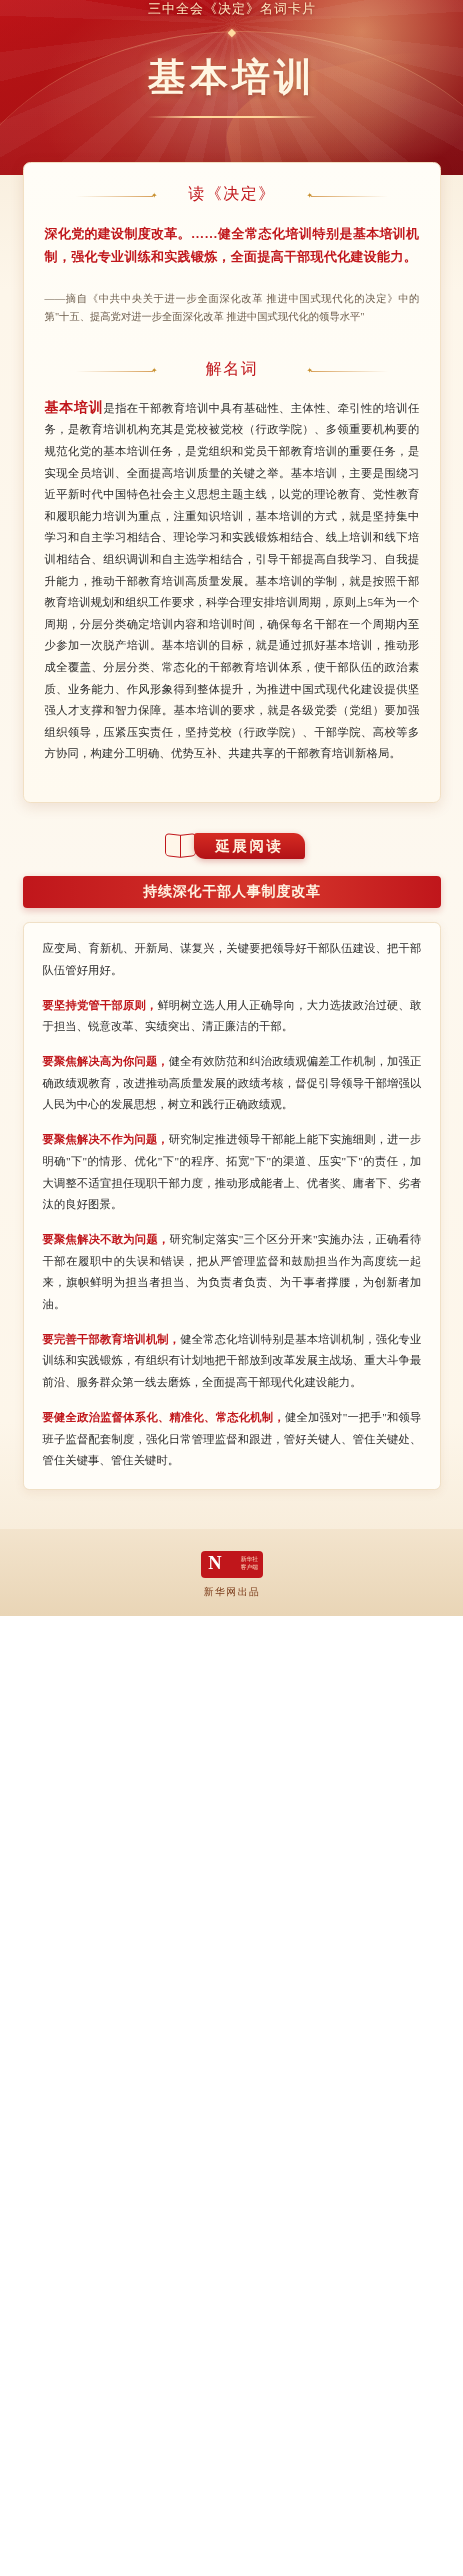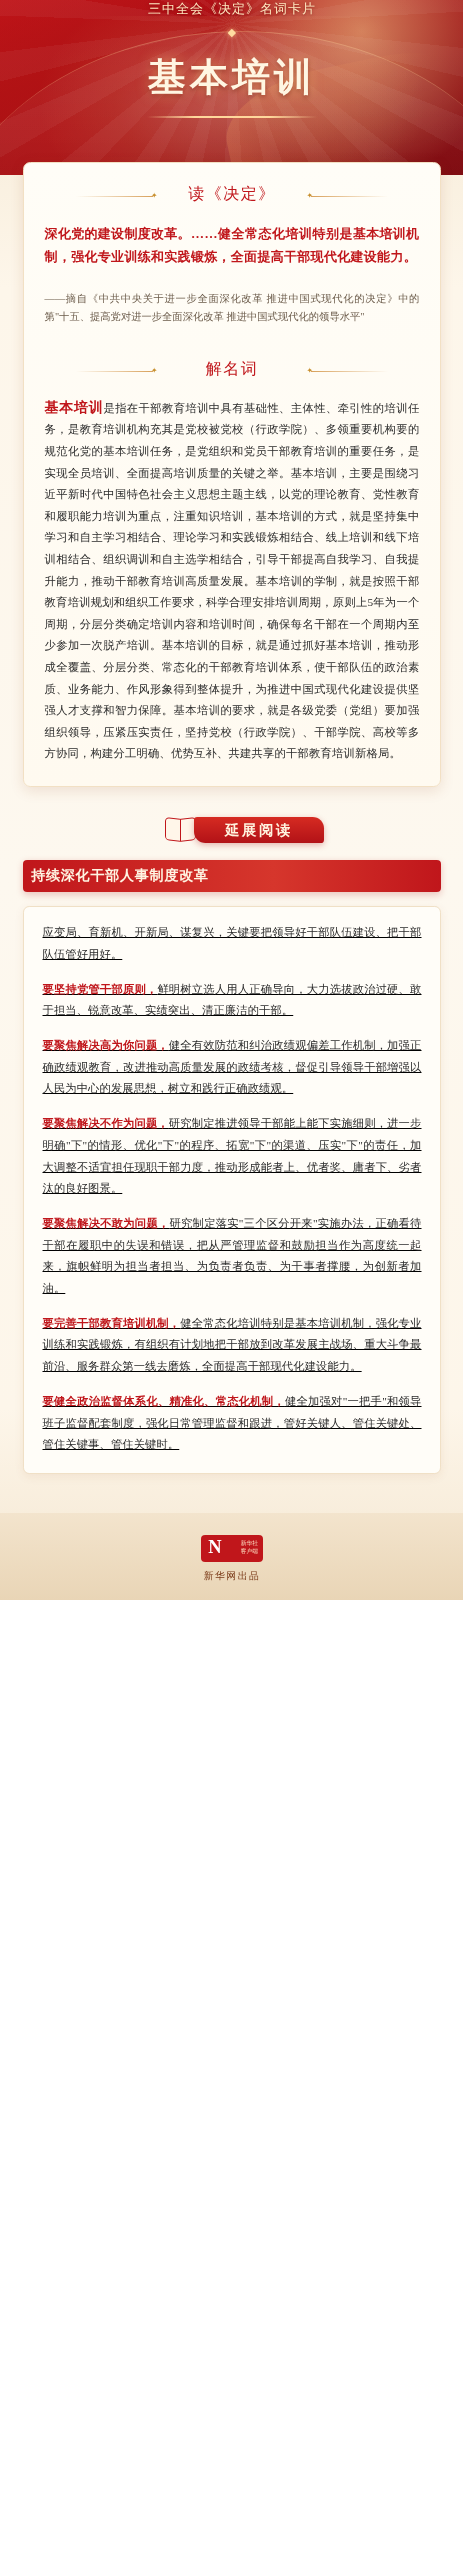--- a/index.html
+++ b/index.html
@@ -196,21 +196,21 @@
     color: #2b2b2b;
     text-align: justify;
     letter-spacing: 0.2px;
   }
   .body-text .kw {
     font-size: 14px;
     font-weight: bold;
     color: #c0161b;
     letter-spacing: 0.5px;
   }
-  .body-text p { margin-bottom: 0; }
+  .body-text p { margin-bottom: 16px; }
 
   
   .ext-wrap {
     width: 464px;
     margin-top: 25px;
     position: relative;
     padding-bottom: 10.3px;
   }
   .ext-banner {
     position: relative;
@@ -229,21 +229,21 @@
     border: 1px solid #c0161b;
     border-radius: 1px 4.1px 4.1px 1px;
     background: #fff6e9;
     top: 3.1px;
   }
   .ext-book .pg.l { left: 0; border-radius: 4.1px 1px 1px 4.1px; transform: skewY(6deg); }
   .ext-book .pg.r { left: 15.5px; transform: skewY(-6deg); }
   .ext-pill {
     position: absolute;
     left: 47px; top: 5.2px;
-    width: 130px; height: 26px;
+    width: 111px; height: 26px;
     background: linear-gradient(180deg, #d62b22, #b21217);
     border-radius: 3.1px 11.3px 3.1px 11.3px;
     box-shadow: 0 2.1px 6.2px rgba(170,20,20,.3);
   }
   .ext-pill span {
     display: block;
     text-align: center;
     line-height: 26px;
     color: #fff3df;
     font-family: "Liberation Serif", serif;
@@ -252,37 +252,36 @@
     font-weight: bold;
   }
 
   .ext-title-bar {
     margin: 8.2px auto 0;
     width: 418px;
     background: linear-gradient(90deg, #c0161b, #d6362c 60%, #c0161b);
     color: #fff4e2;
     border-radius: 4.1px;
     padding: 7.2px 8.2px;
-    text-align: left;
+    text-align: center;
     font-family: "Liberation Serif", serif;
     font-size: 14px;
     font-weight: bold;
     letter-spacing: 0.8px;
     box-shadow: 0 2.1px 7.2px rgba(170,20,20,.22);
   }
 
   .ext-body {
     width: 418px;
     margin: 13.4px auto 0;
     background: #fffdf8;
     border: 0.5px solid #f0e0c6;
     border-radius: 6.2px;
     padding: 15.5px 18.5px 17.5px;
     box-shadow: 0 2.1px 9.3px rgba(150,80,30,.08);
-    text-decoration: underline;
   }
   .ext-body p {
     font-family: "Liberation Serif", serif;
     font-size: 11.3px;
     line-height: 21.6px;
     color: #2b2b2b;
     text-align: justify;
     margin-bottom: 13.4px;
     letter-spacing: 0.1px;
   }

